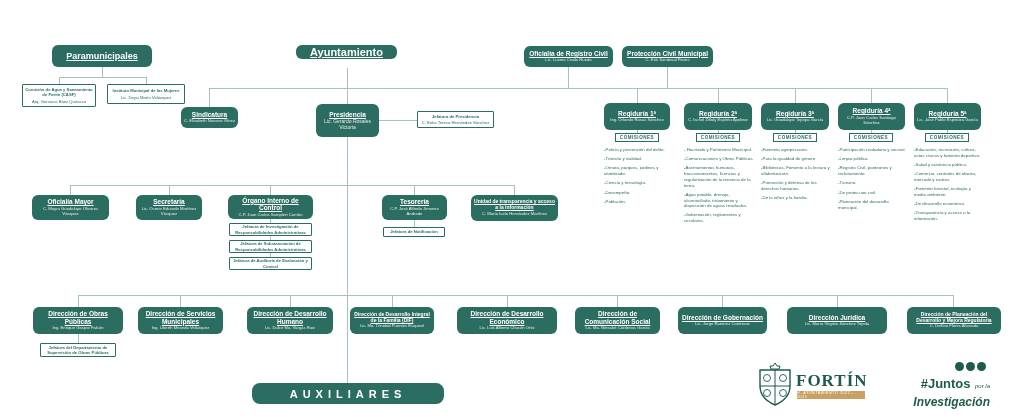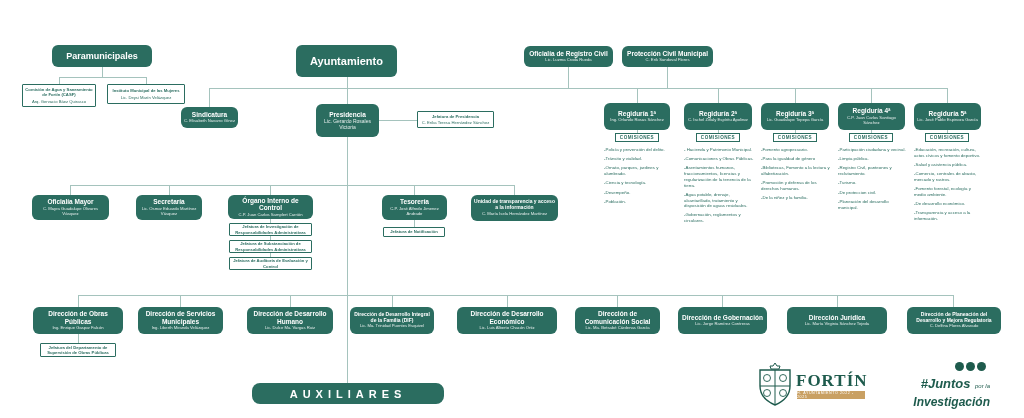--- a/index.html
+++ b/index.html
@@ -4,41 +4,41 @@
 <style>
   html,body{margin:0;padding:0;background:#ffffff;}
   .canvas{position:relative;width:1024px;height:418px;background:#ffffff;overflow:hidden;
           font-family:"Liberation Sans",sans-serif;}
   .title{position:absolute;left:0;top:8px;width:100%;text-align:center;
          color:#d59e6a;font-size:11.5px;font-weight:bold;letter-spacing:.4px;}
   .ln{position:absolute;background:#a5c3bd;}
   .dbox{position:absolute;background:#2b6d60;color:#fff;border-radius:6px;
         display:flex;flex-direction:column;justify-content:center;align-items:center;
         text-align:center;box-sizing:border-box;padding:2px 3px;}
-  .dbox .bt{font-weight:bold;line-height:1.15;}
+  .dbox .bt{font-weight:bold;line-height:1.15;text-decoration:underline;}
   .dbox .bn{line-height:1.15;opacity:.88;margin-top:1px;}
   .obox{position:absolute;background:#fff;border:1px solid #2b6d60;color:#2b6d60;
         display:flex;flex-direction:column;justify-content:center;align-items:center;
         text-align:center;box-sizing:border-box;padding:1px 2px;border-radius:1px;}
   .obox .bt{font-weight:bold;line-height:1.2;}
   .obox .bn{line-height:1.2;margin-top:1px;}
   .combadge{position:absolute;background:#fff;border:1px solid #2b6d60;color:#2b6d60;
         font-size:4.6px;font-weight:bold;letter-spacing:.5px;display:flex;
         align-items:center;justify-content:center;box-sizing:border-box;}
   .comlist{position:absolute;color:#2b6d60;font-size:4.4px;line-height:1.3;text-align:left;}
   .comlist .com-item{margin-bottom:3.5px;}
   .aux{position:absolute;background:#2b6d60;color:#fff;border-radius:8px;
        display:flex;align-items:center;justify-content:center;
        font-weight:bold;font-size:11px;letter-spacing:5px;}
   .fortin-name{position:absolute;color:#1e5b4d;font-family:"Liberation Serif",serif;
        font-weight:bold;font-size:17px;letter-spacing:1px;}
   .fortin-bar{position:absolute;background:#c9a063;color:#fff;font-size:3.6px;
        display:flex;align-items:center;justify-content:center;letter-spacing:.6px;}
   .slogan{position:absolute;color:#1e5b4d;text-align:right;}
-  .slogan .s1{font-style:italic;font-weight:bold;font-size:13px;line-height:1;}
+  .slogan .s1{font-weight:bold;font-size:13px;line-height:1;}
   .slogan .s2{font-style:italic;font-size:6px;line-height:1;}
   .slogan .s3{font-style:italic;font-weight:bold;font-size:12px;line-height:1;}
   .dotrow{position:absolute;display:flex;gap:2px;}
   .dotrow .dot{width:9px;height:9px;border-radius:50%;background:#1e5b4d;}
   .f6{font-size:6.5px;} .f5{font-size:5px;} .f4{font-size:4.2px;}
 </style>
 </head>
 <body>
 
 <div class="canvas">
@@ -81,21 +81,21 @@
   <div class="ln" style="left:722px;top:295px;width:1px;height:12px;"></div>
   <div class="ln" style="left:837px;top:295px;width:1px;height:12px;"></div>
   <div class="ln" style="left:953px;top:295px;width:1px;height:12px;"></div>
   <div class="ln" style="left:270px;top:219px;width:1px;height:40px;"></div>
   <div class="ln" style="left:414px;top:219px;width:1px;height:8px;"></div>
   <div class="ln" style="left:78px;top:333px;width:1px;height:10px;"></div>
 
   <div class="dbox" style="left:52px;top:45px;width:100px;height:22px;">
     <div class="bt" style="font-size:9px;">Paramunicipales</div>
   </div>
-  <div class="dbox" style="left:296px;top:45px;width:101px;height:32px;">
+  <div class="dbox" style="left:296px;top:45px;width:101px;height:14px;">
     <div class="bt" style="font-size:11px;">Ayuntamiento</div>
   </div>
   <div class="dbox" style="left:524px;top:46px;width:89px;height:21px;">
     <div class="bt f6">Oficialía de Registro Civil</div>
     <div class="bn f4">Lic. Luzma Croda Rueda</div>
   </div>
   <div class="dbox" style="left:622px;top:46px;width:91px;height:21px;">
     <div class="bt f6">Protección Civil Municipal</div>
     <div class="bn f4">C. Erik Sandoval Flores</div>
   </div>

